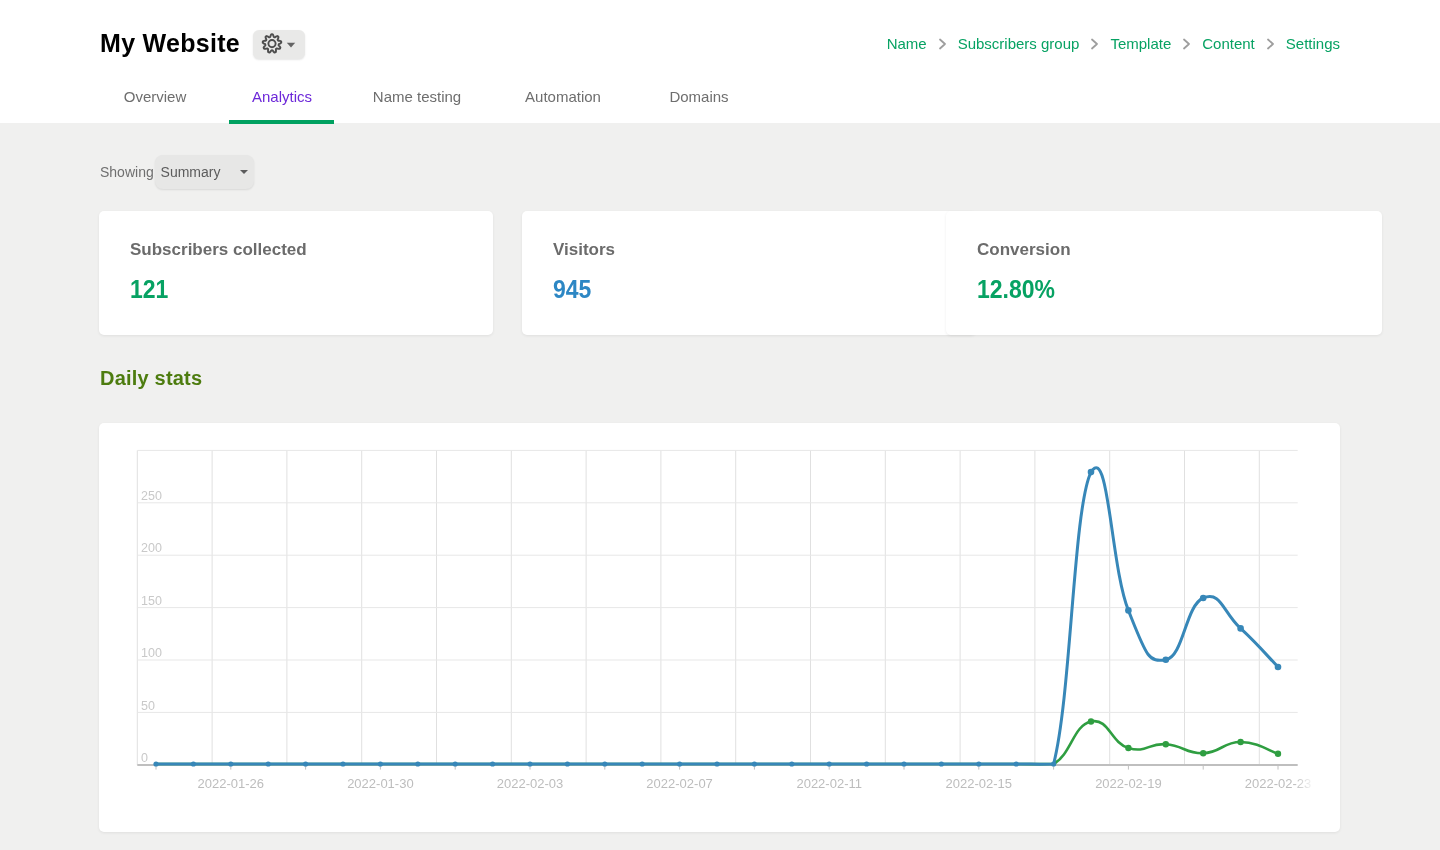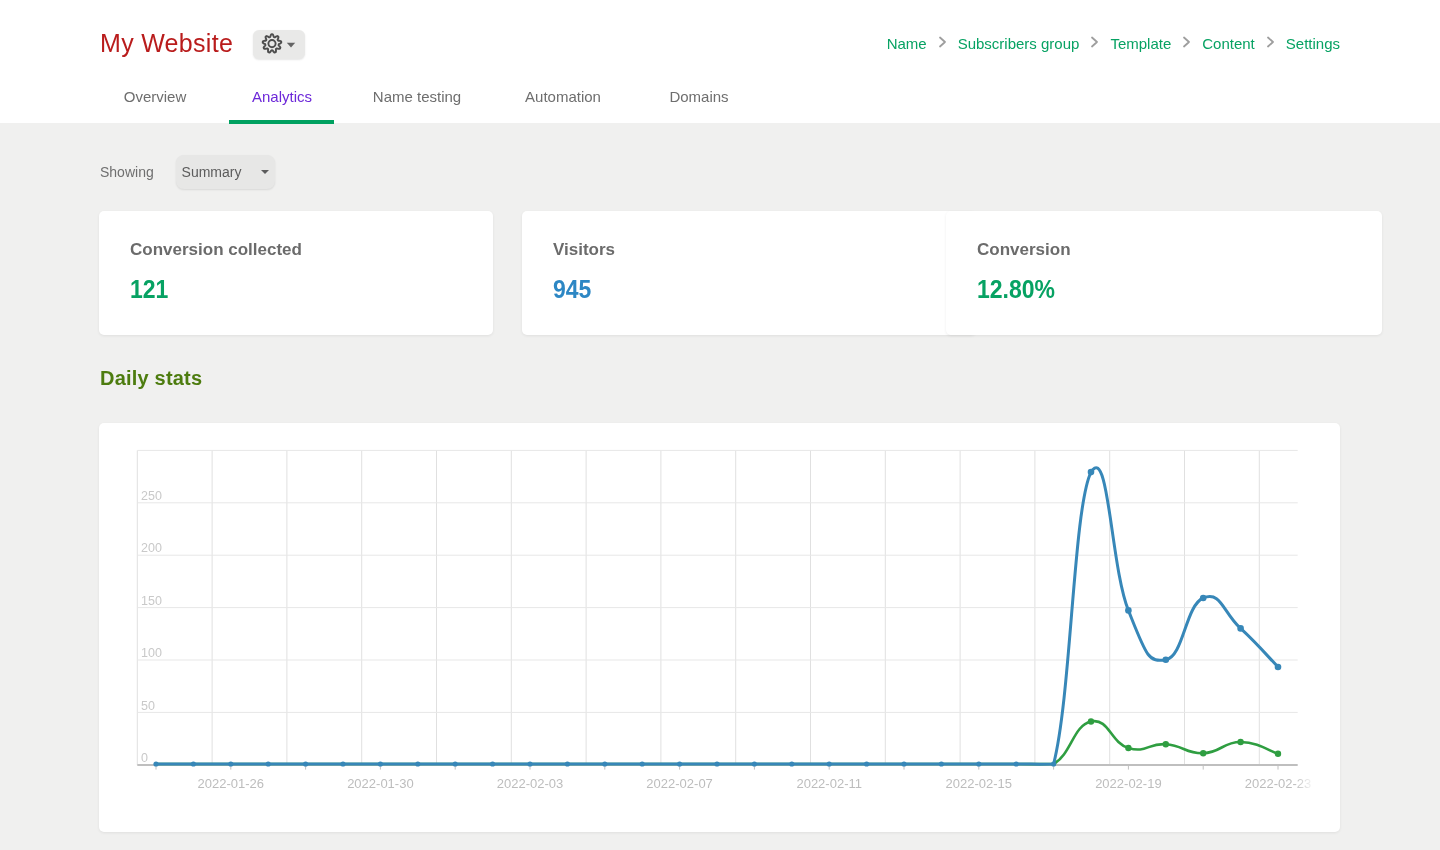--- a/index.html
+++ b/index.html
@@ -1,26 +1,26 @@
 <!DOCTYPE html>
 <html><head>
 <meta charset="utf-8">
 <style>
   html,body{margin:0;padding:0}
   body{width:1440px;height:850px;background:#f0f0ef;font-family:"Liberation Sans",sans-serif;overflow:hidden;position:relative}
   .abs{position:absolute}
   .header{position:absolute;left:0;top:0;width:1440px;height:123px;background:#ffffff}
-  .title{position:absolute;left:100px;top:29px;font-size:25px;font-weight:normal;color:#b91c1c;letter-spacing:.3px}
+  .title{position:absolute;left:100px;top:29px;font-size:25px;font-weight:bold;color:#000000;letter-spacing:.3px}
   .gearbtn{position:absolute;left:253px;top:30px;width:52px;height:29px;background:#e9e9e8;border-radius:6px;box-shadow:0 1px 2px rgba(0,0,0,.10)}
-  .crumbs{position:absolute;top:35px;right:100px;height:17px;display:flex;gap:11px;font-size:15px;color:#07a263}
+  .crumbs{position:absolute;top:35px;right:100px;height:17px;display:flex;align-items:center;gap:11px;font-size:15px;color:#07a263}
   .tab{position:absolute;top:88px;font-size:15px;font-weight:normal;color:#6e6e6e;transform:translateX(-50%);white-space:nowrap}
   .tab.on{color:#6d28d9}
   .underline{position:absolute;left:229px;top:120px;width:105px;height:4px;background:#00a160}
   .showing{position:absolute;left:100px;top:164px;font-size:14px;color:#6f6f6f}
-  .sumbtn{position:absolute;left:176px;top:155px;width:99px;height:34px;background:#e7e7e6;border-radius:8px;box-shadow:0 1px 2px rgba(0,0,0,.10);display:flex;align-items:center;justify-content:center;gap:20px;font-size:14px;color:#5c5c5c}
+  .sumbtn{position:absolute;left:155px;top:155px;width:99px;height:34px;background:#e7e7e6;border-radius:8px;box-shadow:0 1px 2px rgba(0,0,0,.10);display:flex;align-items:center;justify-content:center;gap:20px;font-size:14px;color:#5c5c5c}
   .card{position:absolute;top:211px;height:124px;background:#fff;border-radius:5px;box-shadow:0 1px 3px rgba(0,0,0,.07)}
   .ctitle{position:absolute;left:31px;top:28.5px;font-size:17px;font-weight:bold;color:#6b6b6b}
   .cnum{position:absolute;left:31px;top:64px;font-size:25px;font-weight:bold;transform:scaleX(.92);transform-origin:left}
   .green{color:#07a263}
   .blue{color:#2d87c4}
   .dstats{position:absolute;left:100px;top:367px;font-size:20px;font-weight:bold;color:#4d7c0f;letter-spacing:.2px}
   .chartcard{position:absolute;left:99px;top:423px;width:1241px;height:409px;background:#fff;border-radius:5px;box-shadow:0 1px 3px rgba(0,0,0,.07)}
   .caret{width:0;height:0;border-left:4.5px solid transparent;border-right:4.5px solid transparent;border-top:4.5px solid #5c5c5c}
 </style>
 </head>
@@ -60,21 +60,21 @@
   <div class="tab" style="left:699px">Domains</div>
   <div class="underline"></div>
 
   <div class="showing">Showing</div>
   <div class="sumbtn">
     <span>Summary</span>
     <span class="caret"></span>
   </div>
 
   <div class="card" style="left:99px;width:394px">
-    <div class="ctitle">Conversion collected</div>
+    <div class="ctitle">Subscribers collected</div>
     <div class="cnum green">121</div>
   </div>
   <div class="card" style="left:522px;width:454px">
     <div class="ctitle">Visitors</div>
     <div class="cnum blue">945</div>
   </div>
   <div class="card" style="left:946px;width:436px">
     <div class="ctitle">Conversion</div>
     <div class="cnum green">12.80%</div>
   </div>

